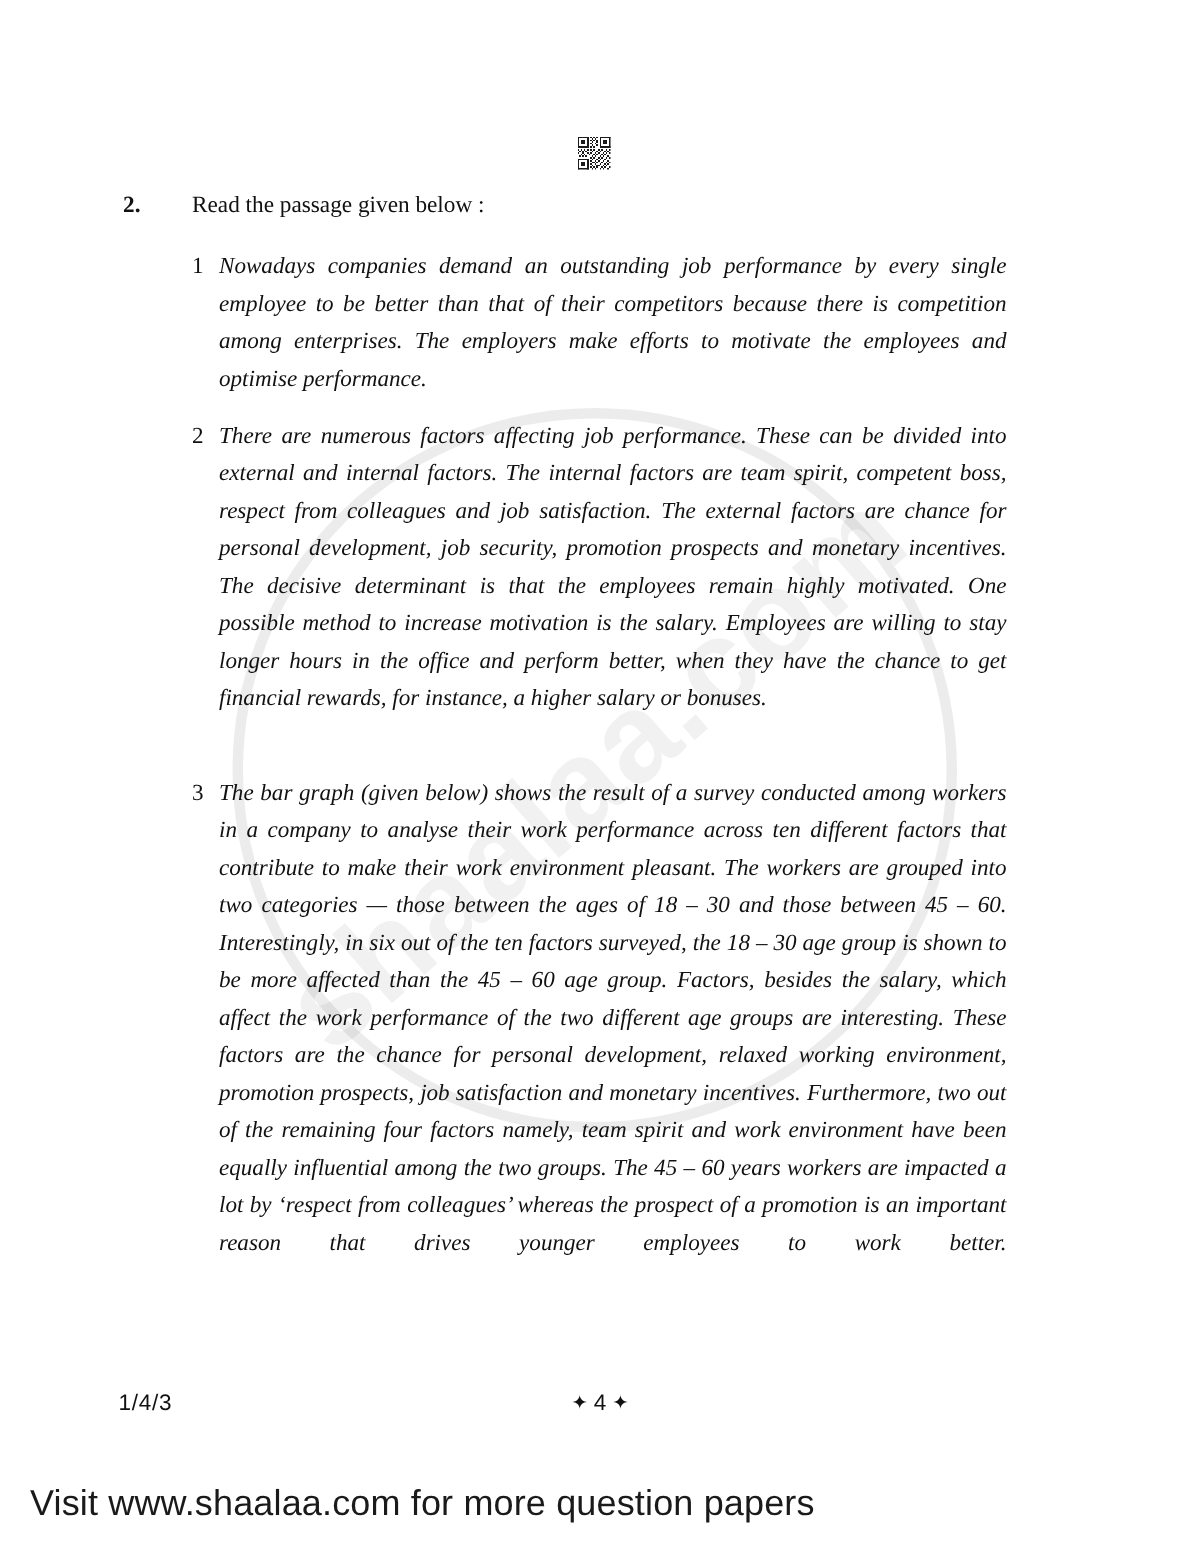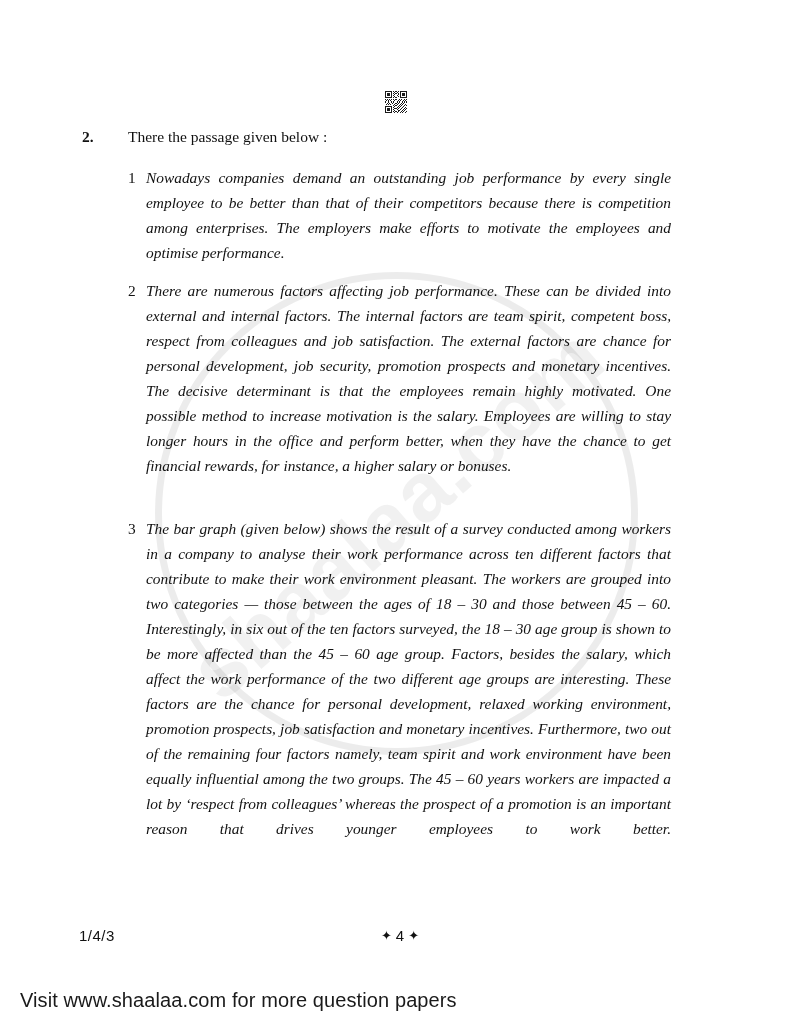--- a/index.html
+++ b/index.html
@@ -180,21 +180,21 @@
     top: 975px;
     width: 800px;
     height: 60px;
     background: #ffffff;
   }
   .banner-text {
     position: absolute;
     left: 20px;
     top: 14px;
     font-family: "Liberation Sans", "DejaVu Sans", sans-serif;
-    font-size: 20px;
+    font-size: 24px;
     color: #1a1a1a;
     letter-spacing: 0.1px;
   }
 </style>
 </head>
 <body>
 
 <div class="page">
 
   <div class="watermark"></div>
@@ -321,21 +321,21 @@
         <rect x="14" y="20" width="1" height="1"></rect>
           <rect x="16" y="20" width="1" height="1"></rect>
         <rect x="19" y="20" width="1" height="1"></rect>
       </g>
     </svg>
   </div>
 
   <div class="content">
 
     <div class="question-head">
-      <span class="qnum">2.</span><span class="qtext">There the passage given below :</span>
+      <span class="qnum">2.</span><span class="qtext">Read the passage given below :</span>
     </div>
 
     <div class="para" id="para-1">
       <span class="pnum">1</span>
       <span class="ptext">Nowadays companies demand an outstanding job performance by every single employee to be better than that of their competitors because there is competition among enterprises. The employers make efforts to motivate the employees and optimise performance.</span>
     </div>
 
     <div class="para" id="para-2">
       <span class="pnum">2</span>
       <span class="ptext">There are numerous factors affecting job performance. These can be divided into external and internal factors. The internal factors are team spirit, competent boss, respect from colleagues and job satisfaction. The external factors are chance for personal development, job security, promotion prospects and monetary incentives. The decisive determinant is that the employees remain highly motivated. One possible method to increase motivation is the salary. Employees are willing to stay longer hours in the office and perform better, when they have the chance to get financial rewards, for instance, a higher salary or bonuses.</span>

